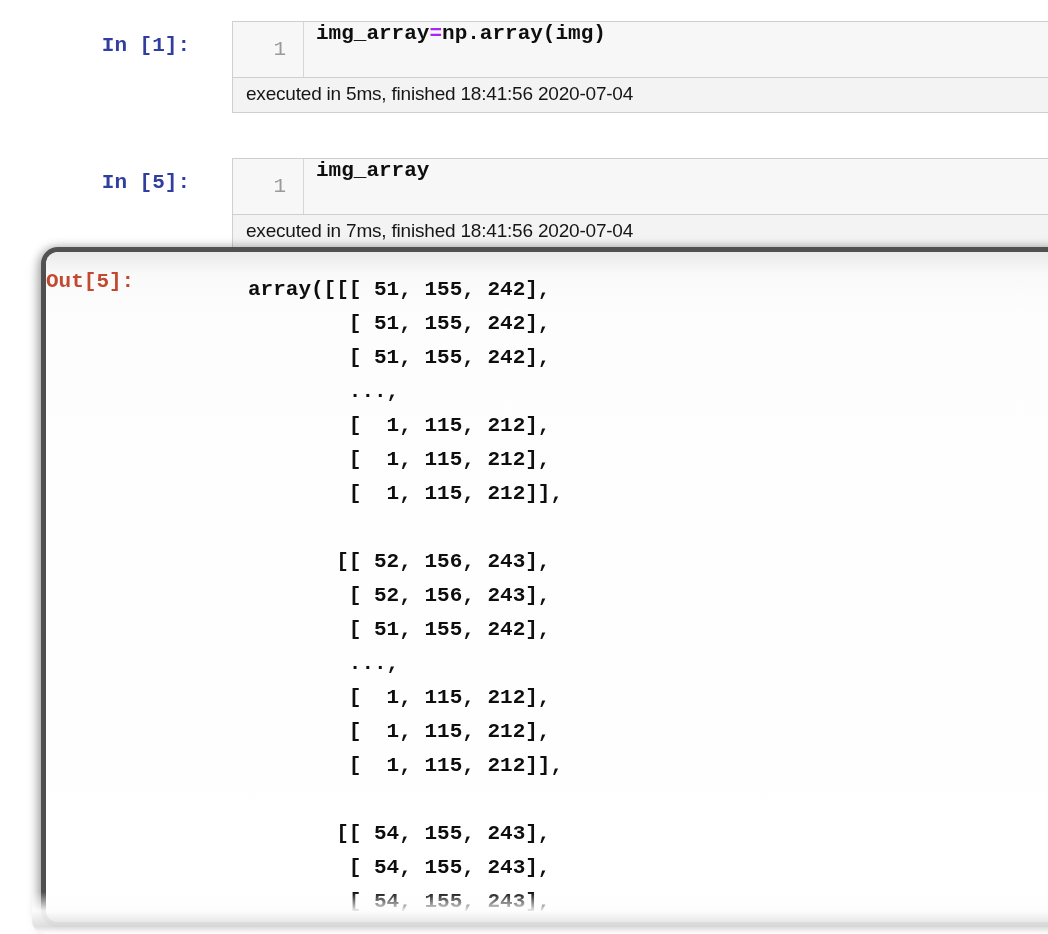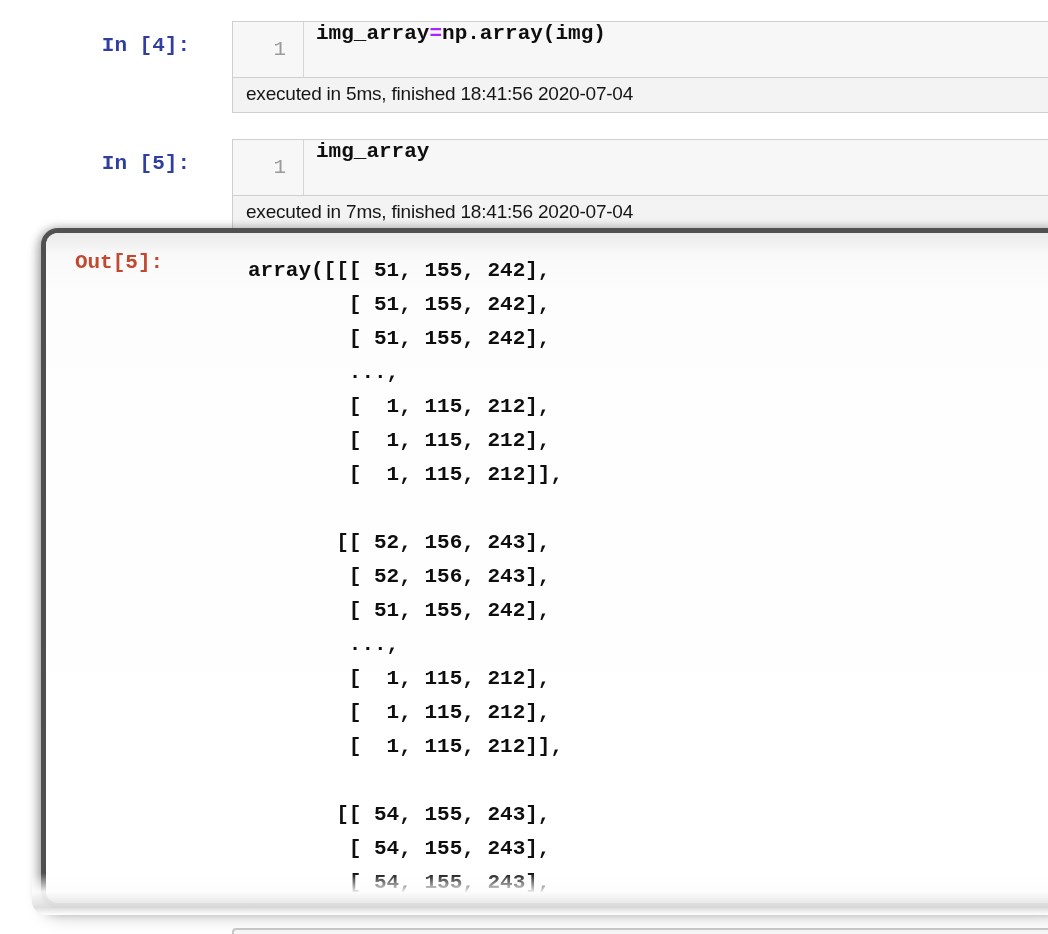--- a/index.html
+++ b/index.html
@@ -8,21 +8,21 @@
     width: 1048px; height: 934px;
     overflow: hidden;
     background: #ffffff;
     font-family: "Liberation Sans", sans-serif;
     position: relative;
   }
   .notebook { padding-top: 21px; width: 1048px; }
 
   
   .cell { display: flex; align-items: flex-start; }
-  .cell + .cell { margin-top: 26px; }
+  .cell + .cell { margin-top: 45px; }
   .prompt-col {
     width: 232px; flex: 0 0 232px;
     text-align: right; padding: 13px 42px 0 0;
   }
   .in-prompt {
     font-family: "Liberation Mono", "DejaVu Sans Mono", monospace;
     font-size: 21px; font-weight: bold; color: #303F9F;
     white-space: pre;
   }
   .cell-main { flex: 1 1 auto; margin-right: -4px; }
@@ -79,21 +79,21 @@
     background: linear-gradient(to bottom,
       rgba(255,255,255,0) 0%,
       rgba(253,253,253,0.92) 45%,
       rgba(222,222,222,0.95) 82%,
       rgba(255,255,255,1) 100%);
     pointer-events: none;
   }
   .output-row { display: flex; align-items: flex-start; padding-top: 13px; }
   .out-prompt-col {
     width: 194px; flex: 0 0 194px;
-    text-align: center; padding-right: 48px;
+    text-align: left; padding-right: 48px;
   }
   .out-prompt {
     font-family: "Liberation Mono", "DejaVu Sans Mono", monospace;
     font-size: 21px; font-weight: bold; color: #C2492F;
     line-height: 34px; white-space: pre;
   }
   .output-text {
     margin: 8px;
     font-family: "Liberation Mono", "DejaVu Sans Mono", monospace;
     font-size: 21px; font-weight: bold; color: #0e0e0e;
@@ -110,21 +110,21 @@
     background: #f7f7f7;
   }
 </style>
 </head>
 <body>
 
 <div class="notebook">
 
   <div class="cell">
     <div class="prompt-col">
-      <span class="in-prompt">In [4]:</span>
+      <span class="in-prompt">In [1]:</span>
     </div>
     <div class="cell-main">
       <div class="input-box">
         <div class="gutter">
           <span class="lineno">1</span>
         </div>
         <div class="code"><span>img_array</span><span class="tok-op">=</span><span>np.array(img)</span></div>
       </div>
       <div class="timing">executed in 5ms, finished 18:41:56 2020-07-04</div>
     </div>

